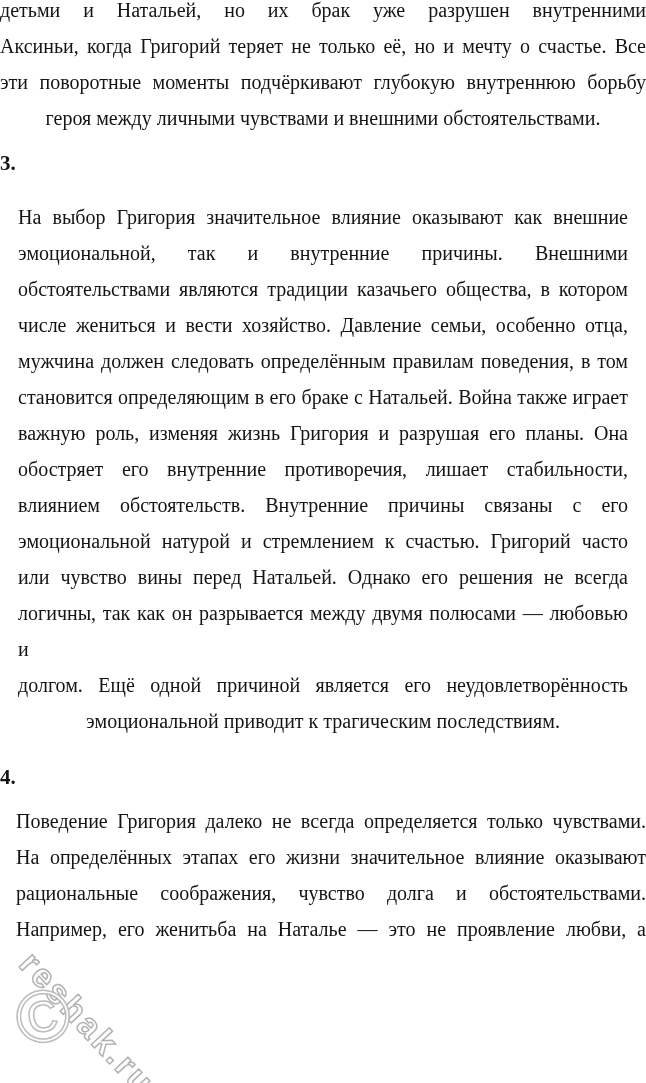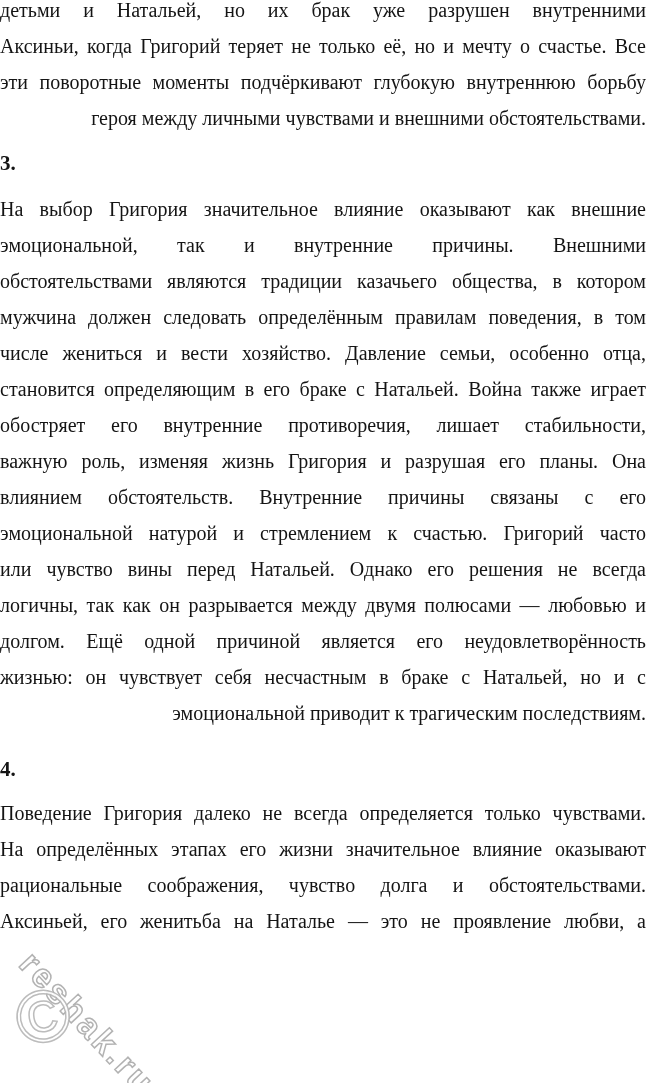--- a/index.html
+++ b/index.html
@@ -23,33 +23,33 @@
     font-size: 20px;
     line-height: 36px;
   }
   .block { margin: 0; }
   .para .jline {
     text-align: justify;
     text-align-last: justify;
     white-space: normal;
   }
   .para .jline.last {
-    text-align: right;
+    text-align: center;
     text-align-last: auto;
   }
   .heading {
     font-weight: bold;
     font-size: 21px;
   }
   
   .block-para-intro { margin-top: -8px; }
   .block-heading-3  { margin: 9px 0 10px 0; }
-  .block-para-3     { margin: 0; }
+  .block-para-3     { margin: 18px; }
   .block-heading-4  { margin: 20px 0 8px 0; }
-  .block-para-4     { margin: 0; }
+  .block-para-4     { margin: 0; padding-left: 16px; }
 
   
   .watermark {
     position: absolute;
     left: 0;
     top: 928px;
     width: 220px;
     height: 155px;
     z-index: 0;
     pointer-events: none;
@@ -96,35 +96,34 @@
         <div class="jline">детьми и Натальей, но их брак уже разрушен внутренними</div>
         <div class="jline">Аксиньи, когда Григорий теряет не только её, но и мечту о счастье. Все</div>
         <div class="jline">эти поворотные моменты подчёркивают глубокую внутреннюю борьбу</div>
         <div class="jline last">героя между личными чувствами и внешними обстоятельствами.</div>
       </div>
       <div class="block block-heading-3 heading">3.</div>
       <div class="block block-para-3 para">
         <div class="jline">На выбор Григория значительное влияние оказывают как внешние</div>
         <div class="jline">эмоциональной, так и внутренние причины. Внешними</div>
         <div class="jline">обстоятельствами являются традиции казачьего общества, в котором</div>
+        <div class="jline">числе жениться и вести хозяйство. Давление семьи, особенно отца,</div>
         <div class="jline">мужчина должен следовать определённым правилам поведения, в том</div>
-        <div class="jline">числе жениться и вести хозяйство. Давление семьи, особенно отца,</div>
         <div class="jline">становится определяющим в его браке с Натальей. Война также играет</div>
+        <div class="jline">важную роль, изменяя жизнь Григория и разрушая его планы. Она</div>
         <div class="jline">обостряет его внутренние противоречия, лишает стабильности,</div>
-        <div class="jline">важную роль, изменяя жизнь Григория и разрушая его планы. Она</div>
         <div class="jline">влиянием обстоятельств. Внутренние причины связаны с его</div>
         <div class="jline">эмоциональной натурой и стремлением к счастью. Григорий часто</div>
         <div class="jline">или чувство вины перед Натальей. Однако его решения не всегда</div>
         <div class="jline">логичны, так как он разрывается между двумя полюсами — любовью и</div>
         <div class="jline">долгом. Ещё одной причиной является его неудовлетворённость</div>
-        <div class="jline">жизнью: он чувствует себя несчастным в браке с Натальей, но и с</div>
         <div class="jline last">эмоциональной приводит к трагическим последствиям.</div>
       </div>
       <div class="block block-heading-4 heading">4.</div>
       <div class="block block-para-4 para">
         <div class="jline">Поведение Григория далеко не всегда определяется только чувствами.</div>
         <div class="jline">На определённых этапах его жизни значительное влияние оказывают</div>
         <div class="jline">рациональные соображения, чувство долга и обстоятельствами.</div>
-        <div class="jline">Аксиньей, его женитьба на Наталье — это не проявление любви, а</div>
+        <div class="jline">Например, его женитьба на Наталье — это не проявление любви, а</div>
       </div>
     </div>
 
 </div>
 
 </body></html>

